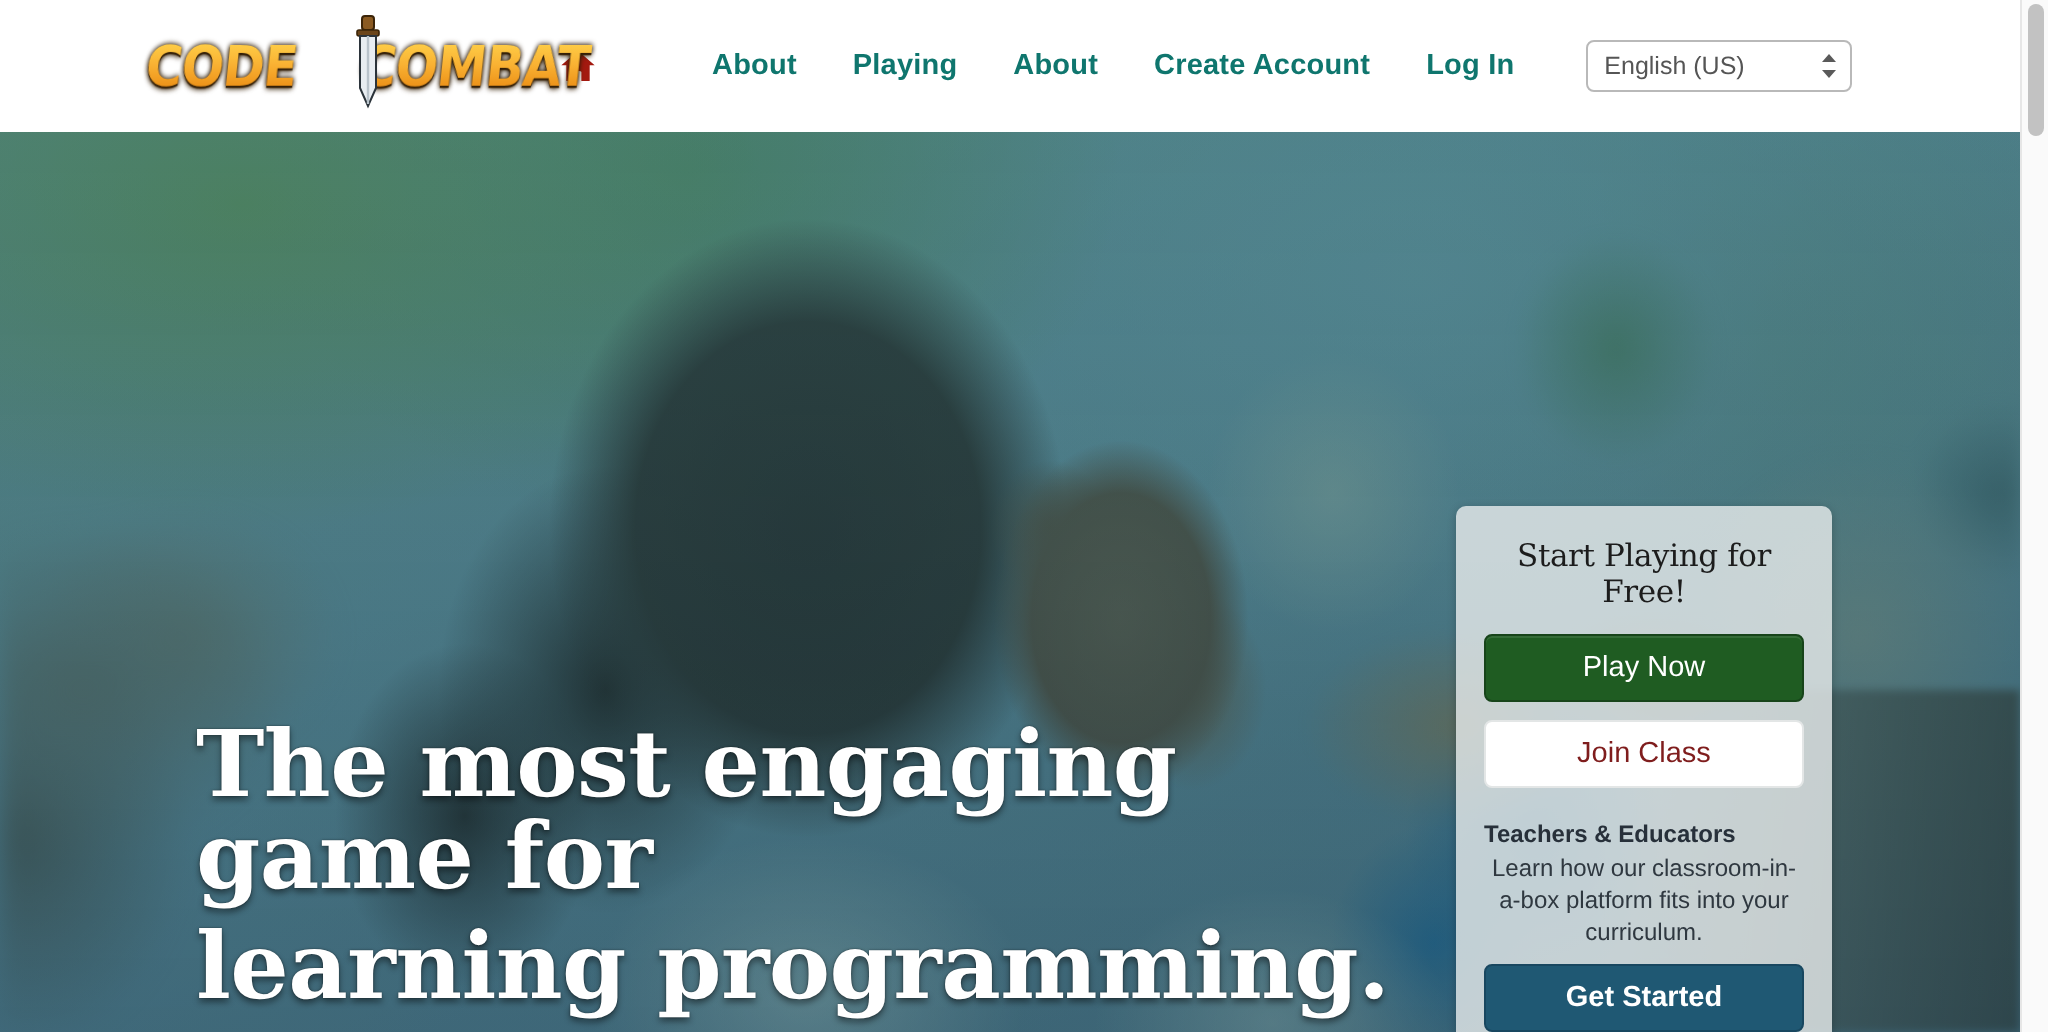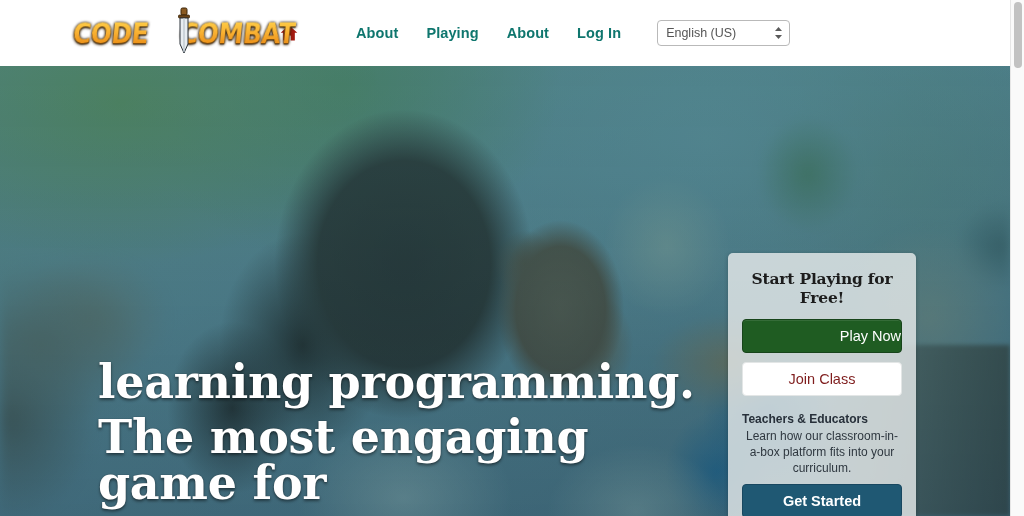--- a/index.html
+++ b/index.html
@@ -261,21 +261,21 @@
     padding: 16px 14px 14px 14px;
     background: rgba(233,236,236,0.80);
     border-radius: 5px;
     box-shadow: 0 1px 4px rgba(0,0,0,0.22);
     z-index: 8;
   }
 
   .cta-title {
     text-align: center;
     font-family: "DejaVu Serif", "Liberation Serif", serif;
-    font-weight: bold;
+    font-weight: normal;
     font-size: 15.5px;
     color: #1c1c1c;
     margin-bottom: 12px;
     letter-spacing: -0.2px;
   }
 
   .btn {
     display: block;
     width: 100%;
     height: 34px;
@@ -287,21 +287,20 @@
     text-decoration: none;
     border: 1px solid transparent;
     font-family: "Liberation Sans", sans-serif;
   }
   .btn-play {
     background: #1f5c22;
     border-color: #17441a;
     color: #ffffff;
     margin-bottom: 9px;
     box-shadow: inset 0 1px 0 rgba(255,255,255,0.10);
-    text-align: right;
   }
   .btn-join {
     background: #ffffff;
     border-color: #e3e6e6;
     color: #7f1d1d;
     margin-bottom: 16px;
   }
   .btn-started {
     background: #1f5873;
     border-color: #184760;
@@ -363,20 +362,21 @@
       <svg class="home-icon" viewBox="0 0 24 24">
         <path d="M12 2.8 L22 11.6 h-3 V21 h-5 v-5.6 h-4 V21 H5 v-9.4 H2 Z" fill="#a3190f"></path>
         <rect x="10.4" y="15" width="3.2" height="4.6" fill="#ffffff" opacity="0.92"></rect>
       </svg>
     </a>
 
     <nav class="main-nav">
       <a class="nav-link" href="#">About</a>
       <a class="nav-link" href="#">Playing</a>
       <a class="nav-link" href="#">About</a>
+      <a class="nav-link" href="#">Create Account</a>
       <a class="nav-link" href="#">Log In</a>
 
       <span class="lang-wrap">
         <select class="lang-select">
           <option>English (US)</option>
         </select>
         <svg class="spin-arrows" viewBox="0 0 9 14">
           <path d="M4.5 1 L8 5 H1 Z" fill="#5a5a5a"></path>
           <path d="M4.5 13 L8 9 H1 Z" fill="#5a5a5a"></path>
         </svg>
@@ -395,22 +395,22 @@
       <div class="photo-layer pl-blue"></div>
       <div class="photo-layer pl-shirt"></div>
       <div class="pl-keyboard"></div>
       <div class="pl-hand"></div>
     </div>
 
     <div class="hero-tint"></div>
     <div class="hero-tint2"></div>
 
     <h1 class="hero-title">
+      <span class="line">The most engaging game for</span>
       <span class="line">learning programming.</span>
-      <span class="line">The most engaging game for</span>
     </h1>
 
     <div class="cta-card">
       <div class="cta-title">Start Playing for Free!</div>
 
       <a class="btn btn-play" href="#">Play Now</a>
 
       <a class="btn btn-join" href="#">Join Class</a>
 
       <div class="teachers-head">Teachers &amp; Educators</div>

